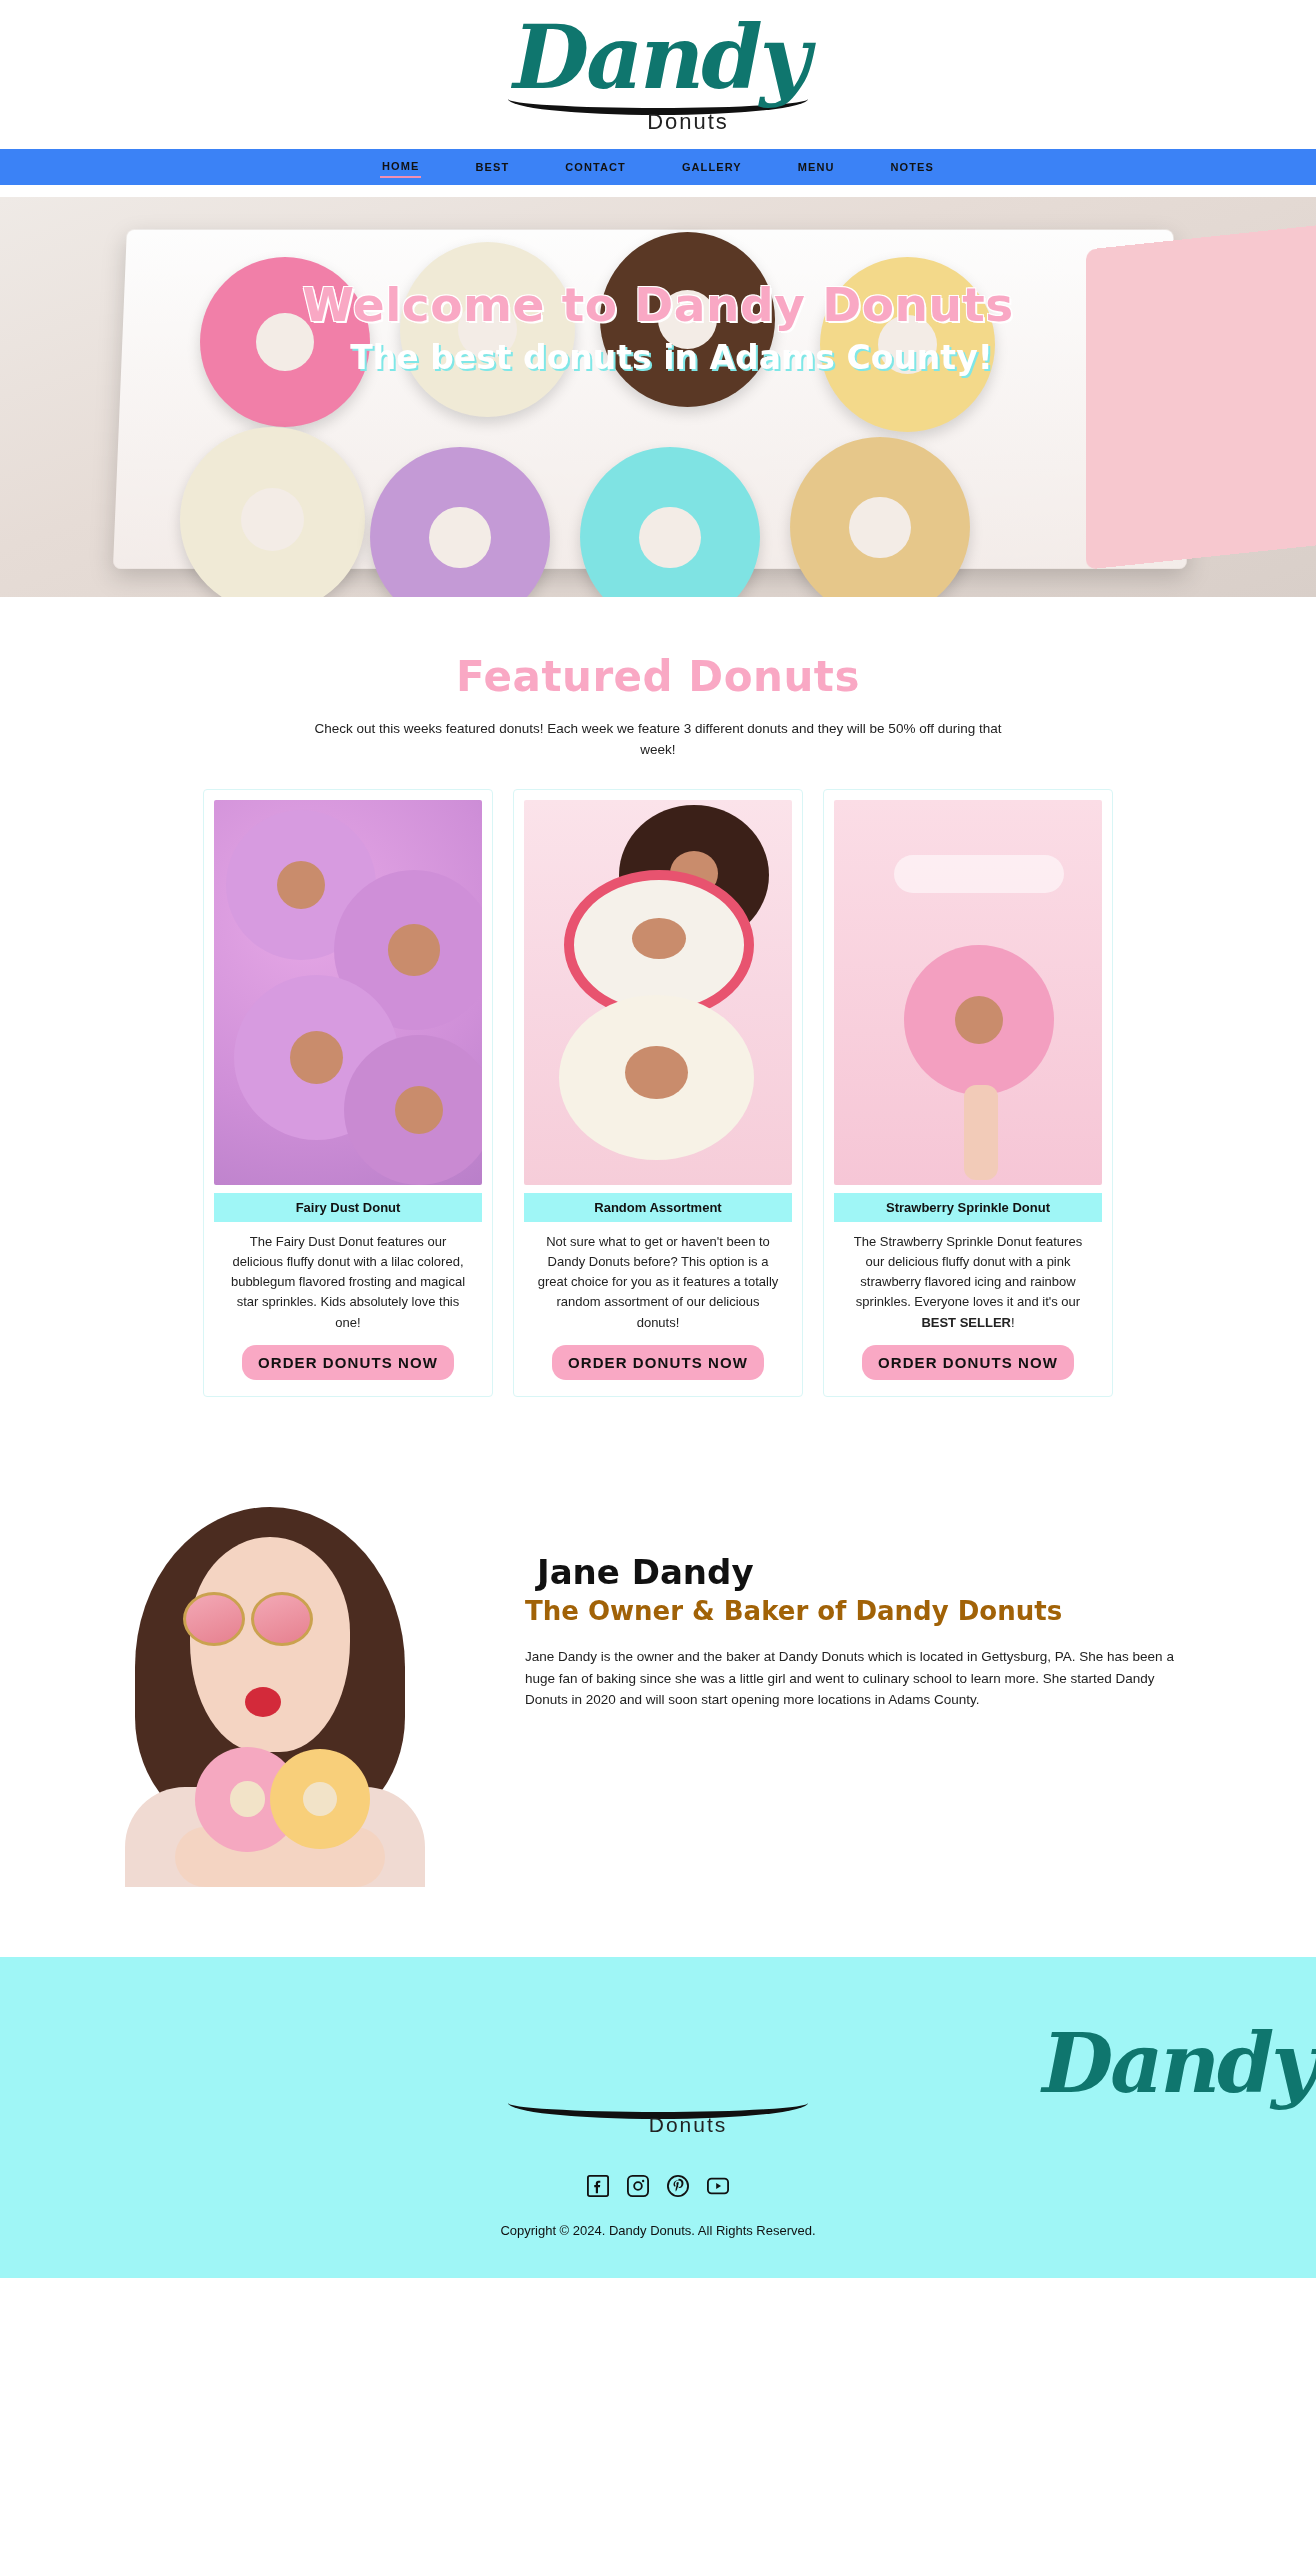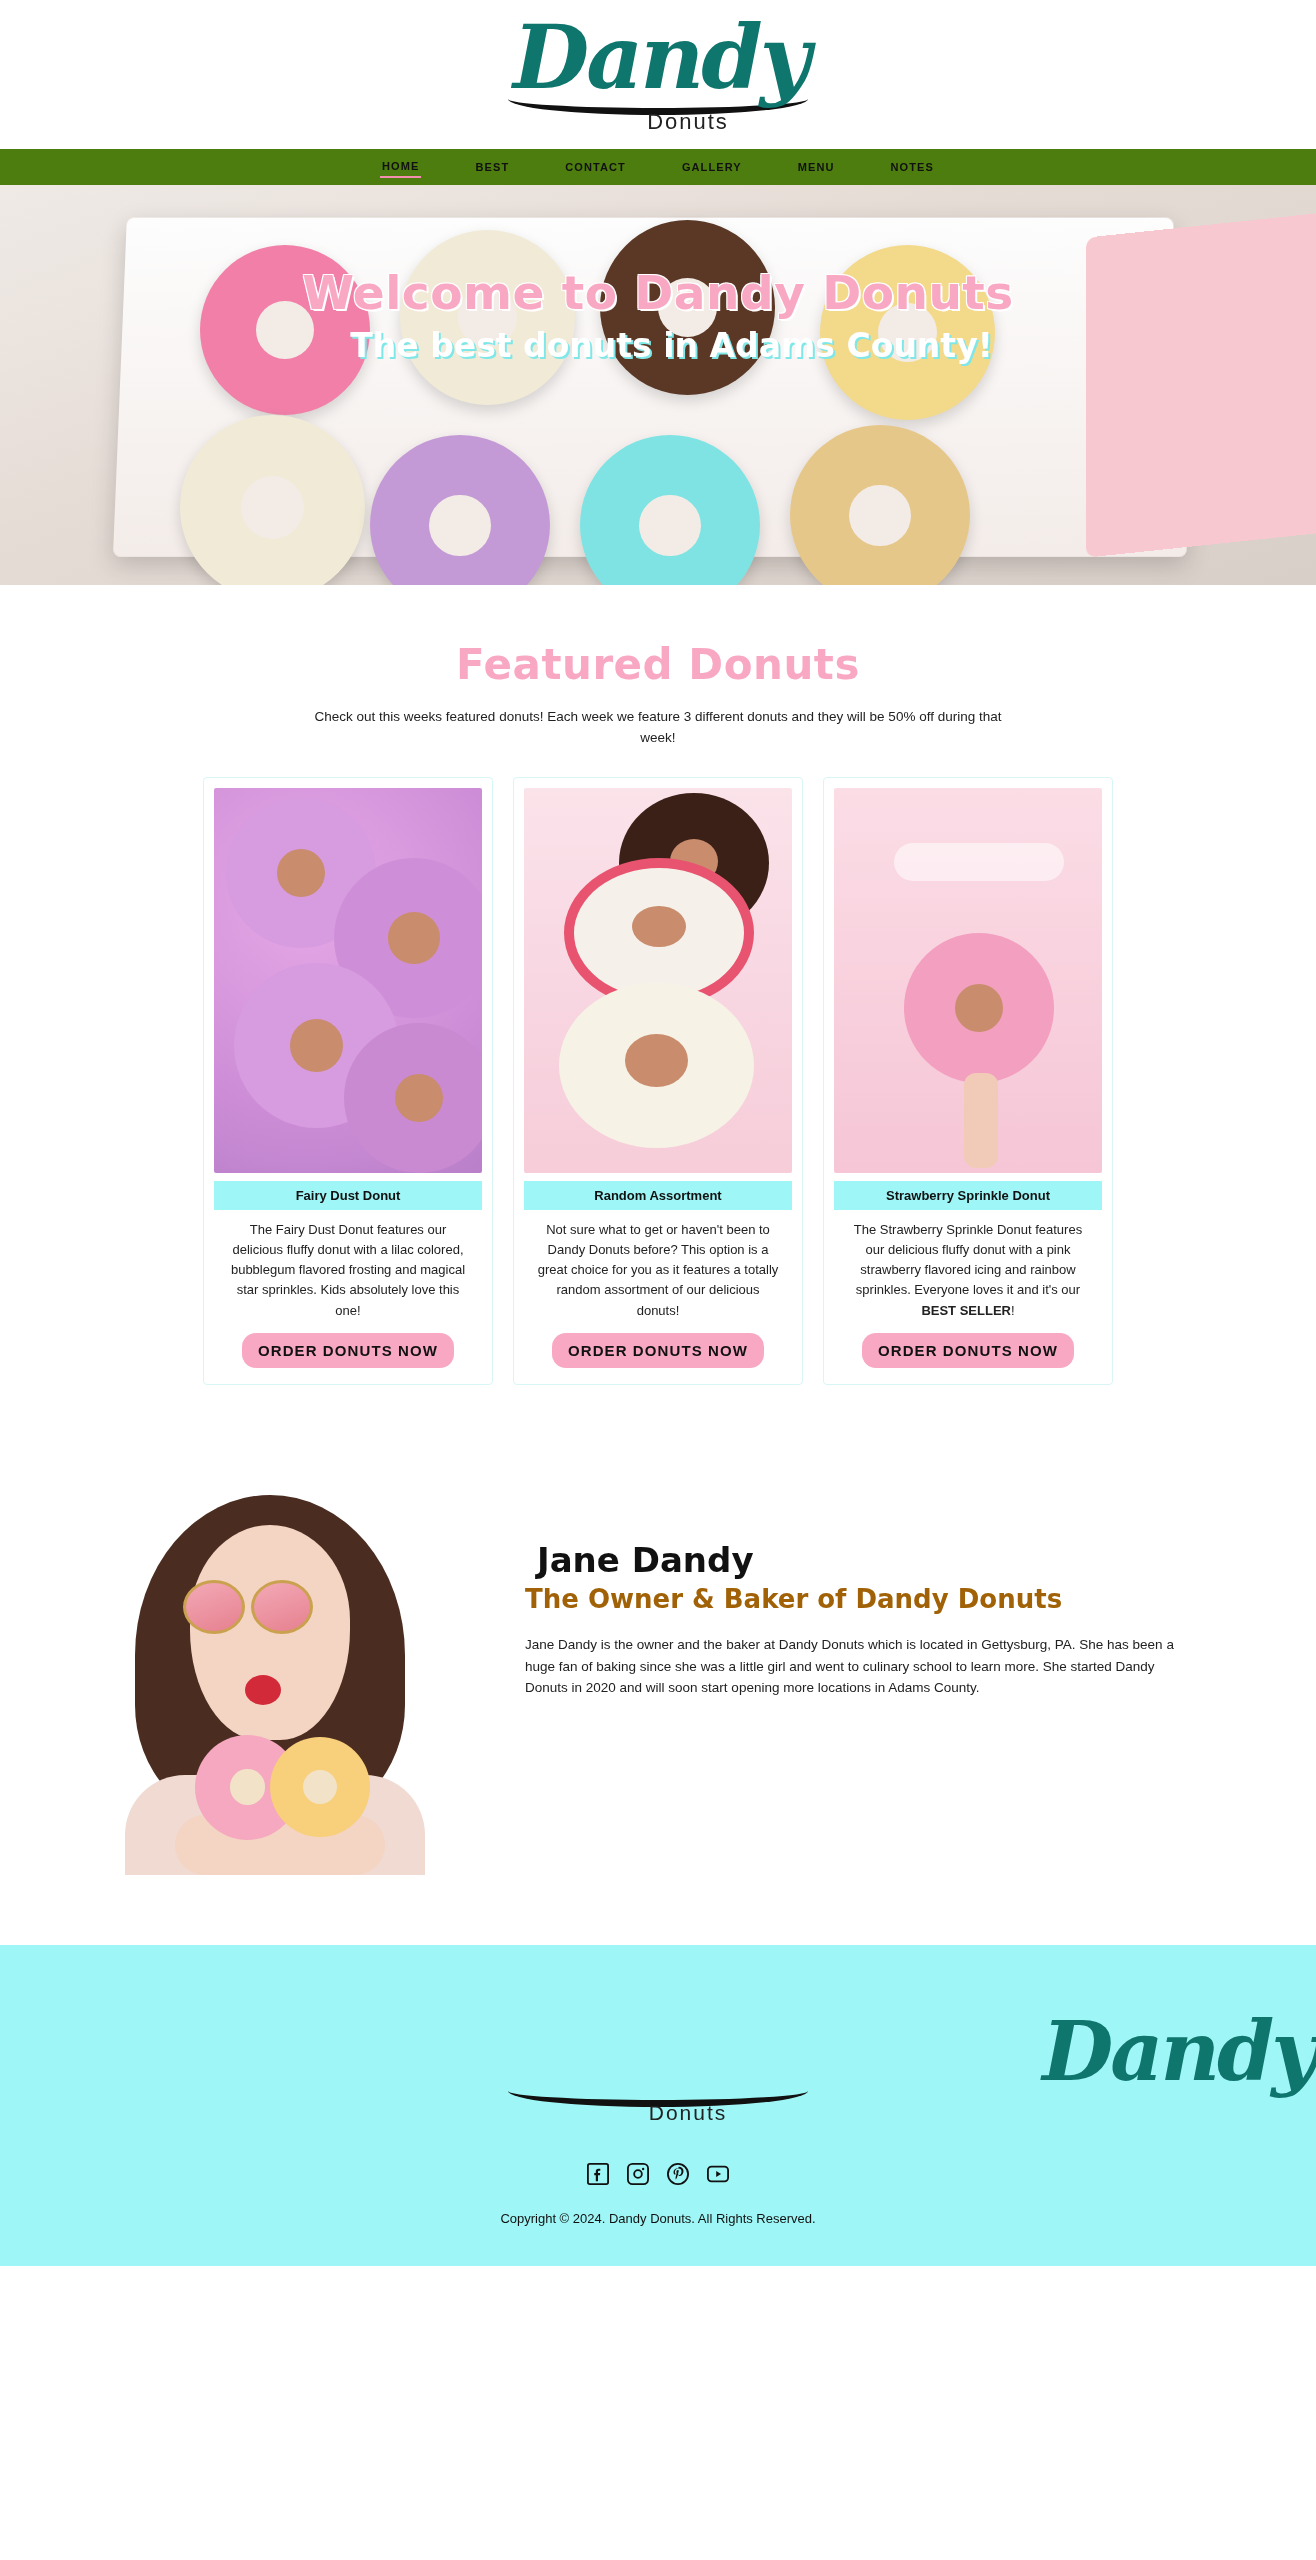--- a/index.html
+++ b/index.html
@@ -39,21 +39,21 @@
     margin-left: 60px;
   }
   .logo-swoosh {
     width: 300px; height: 16px; margin: 2px auto 0 auto;
     border-bottom: 7px solid #111;
     border-radius: 0 0 50% 50%/0 0 100% 100%;
   }
 
   
   .nav-bar {
-    background:#4d7c0f;
+    background:#3b82f6;
     height: 36px;
     display:flex;
     align-items:center;
     justify-content:center;
     gap: 52px;
   }
   .nav-item {
     font-size: 11px;
     font-weight:bold;
     letter-spacing: 1.1px;
@@ -63,20 +63,21 @@
     cursor:pointer;
   }
   .nav-item.active { border-bottom: 2px solid #f48fb1; }
 
   
   .hero {
     position:relative;
     height: 400px;
     overflow:hidden;
     background: linear-gradient(160deg,#efeae6 0%, #e6dcd6 40%, #d9cfc9 100%);
+    margin-top: 12px;
   }
   .hero-photo {
     position:absolute; inset:0;
   }
   .hero-box {
     position:absolute;
     left: 120px; top: 30px;
     width: 1060px; height: 340px;
     background: linear-gradient(#fdfdfd,#f3ece9);
     border-radius: 8px;

